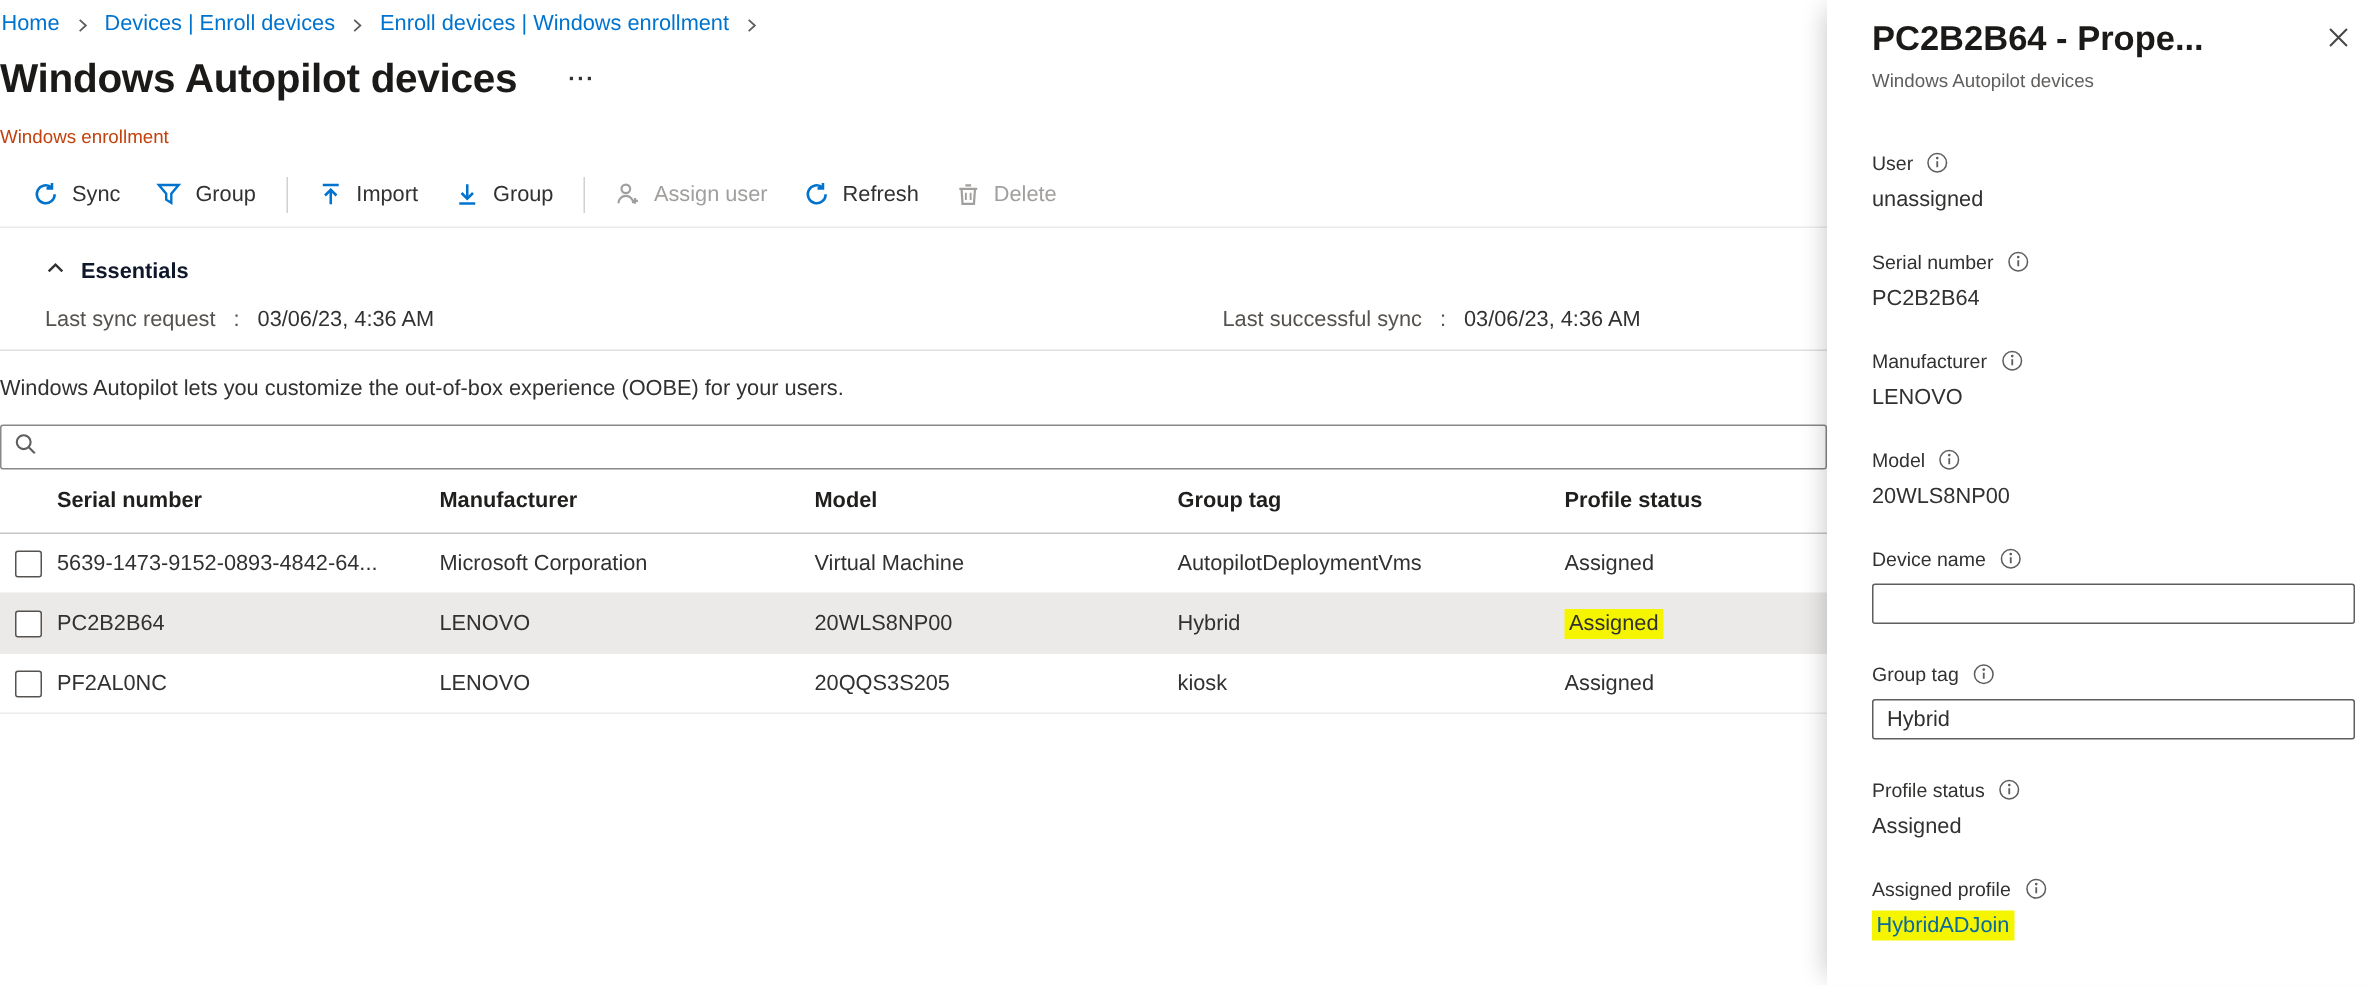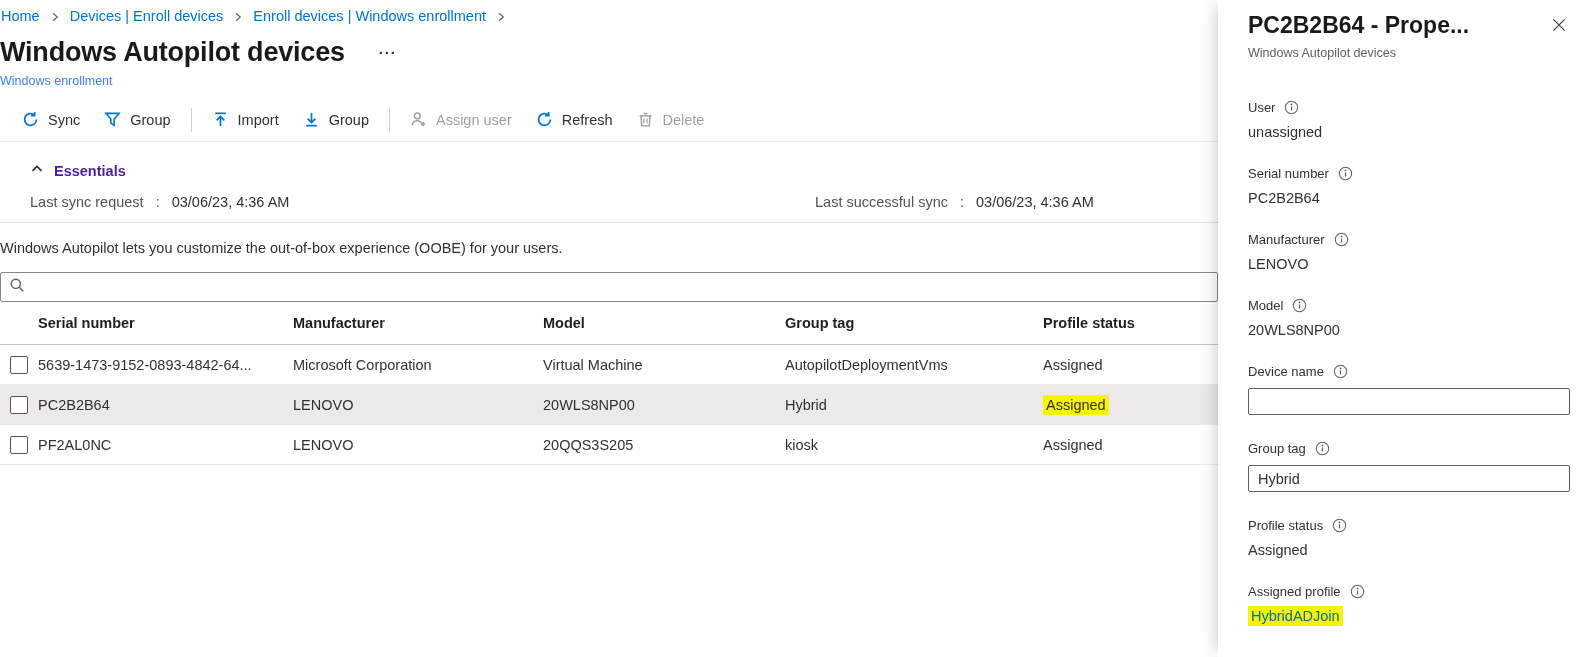--- a/index.html
+++ b/index.html
@@ -10,29 +10,29 @@
   
   .main { width:1218px; flex:0 0 1218px; padding-top:8px; overflow:hidden; }
 
   .breadcrumb { display:flex; align-items:center; gap:9px; font-size:14.5px; padding-left:1px; }
   .breadcrumb a { color:#0073cf; text-decoration:none; cursor:pointer; }
   .crumb-chevron { display:inline-flex; margin-top:2px; }
 
   .title-row { display:flex; align-items:center; gap:30px; margin-top:13px; }
   .page-title { font-size:27px; font-weight:700; color:#1b1a19; letter-spacing:-0.2px; }
   .more-btn { font-size:15px; font-weight:700; color:#323130; letter-spacing:1px; cursor:pointer; padding:2px 4px; }
-  .page-subtitle { font-size:12.5px; color:#3b82f6; margin-top:6px; }
+  .page-subtitle { font-size:12.5px; color:#c2410c; margin-top:16px; }
 
   .toolbar { display:flex; align-items:center; height:44px; margin-top:10px; border-bottom:1px solid #edebe9; padding-left:10px; }
   .tb-item { display:flex; align-items:center; gap:9px; font-size:14.5px; color:#323130; padding:0 12px; height:36px; cursor:pointer; white-space:nowrap; }
   .tb-item.disabled { color:#a19f9d; cursor:default; }
   .tb-item svg { display:block; }
   .tb-divider { width:1px; height:24px; background:#d2d0ce; margin:0 8px; }
 
-  .essentials-hdr { display:flex; align-items:center; gap:10px; margin:20px 0 0 30px; font-size:14.5px; font-weight:700; color:#4c1d95; cursor:pointer; }
+  .essentials-hdr { display:flex; align-items:center; gap:10px; margin:20px 0 0 30px; font-size:14.5px; font-weight:700; color:#0f172a; cursor:pointer; }
   .essentials-row { display:flex; margin:15px 0 0 30px; font-size:14.5px; }
   .ess-item { display:flex; gap:12px;align-items:flex-end; }
   .ess-item.left { flex:0 0 785px; }
   .ess-label { color:#55524f; }
   .ess-sep { color:#55524f; }
   .ess-value { color:#323130; }
   .ess-border { border-bottom:1px solid #e1dfdd; margin-top:12px; }
 
   .description { font-size:14.5px; color:#323130; margin-top:17px; }
 

